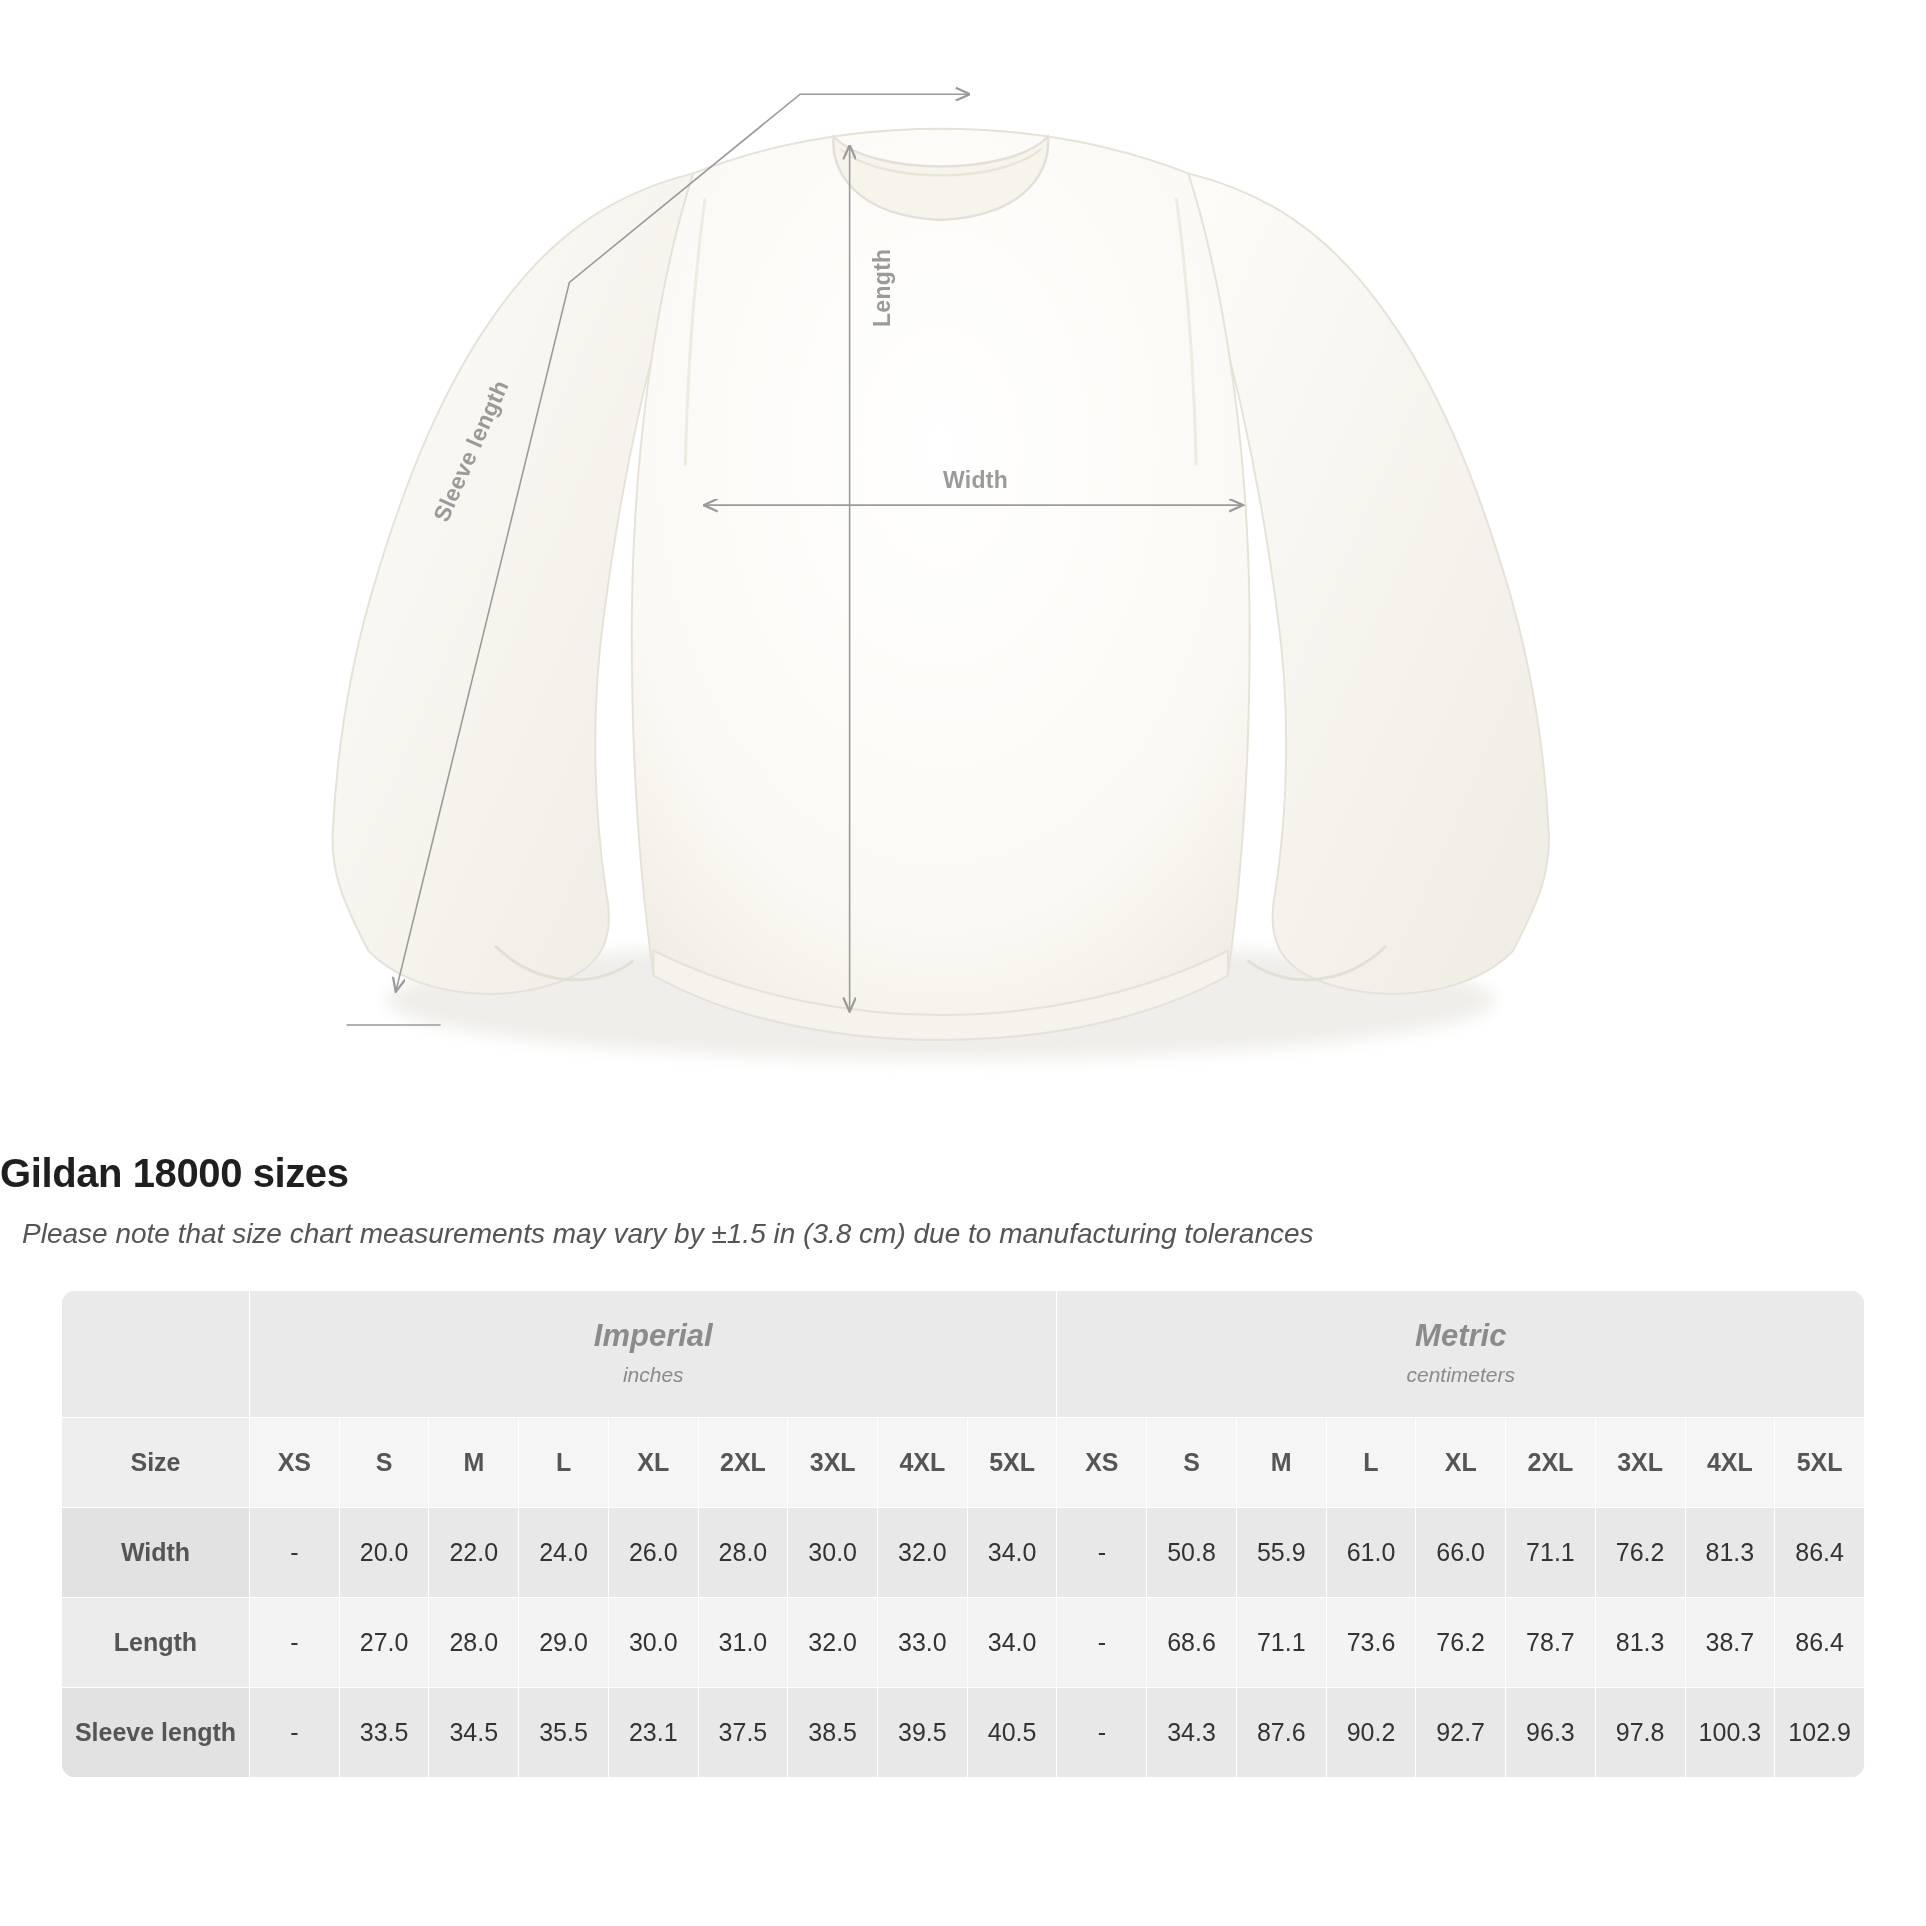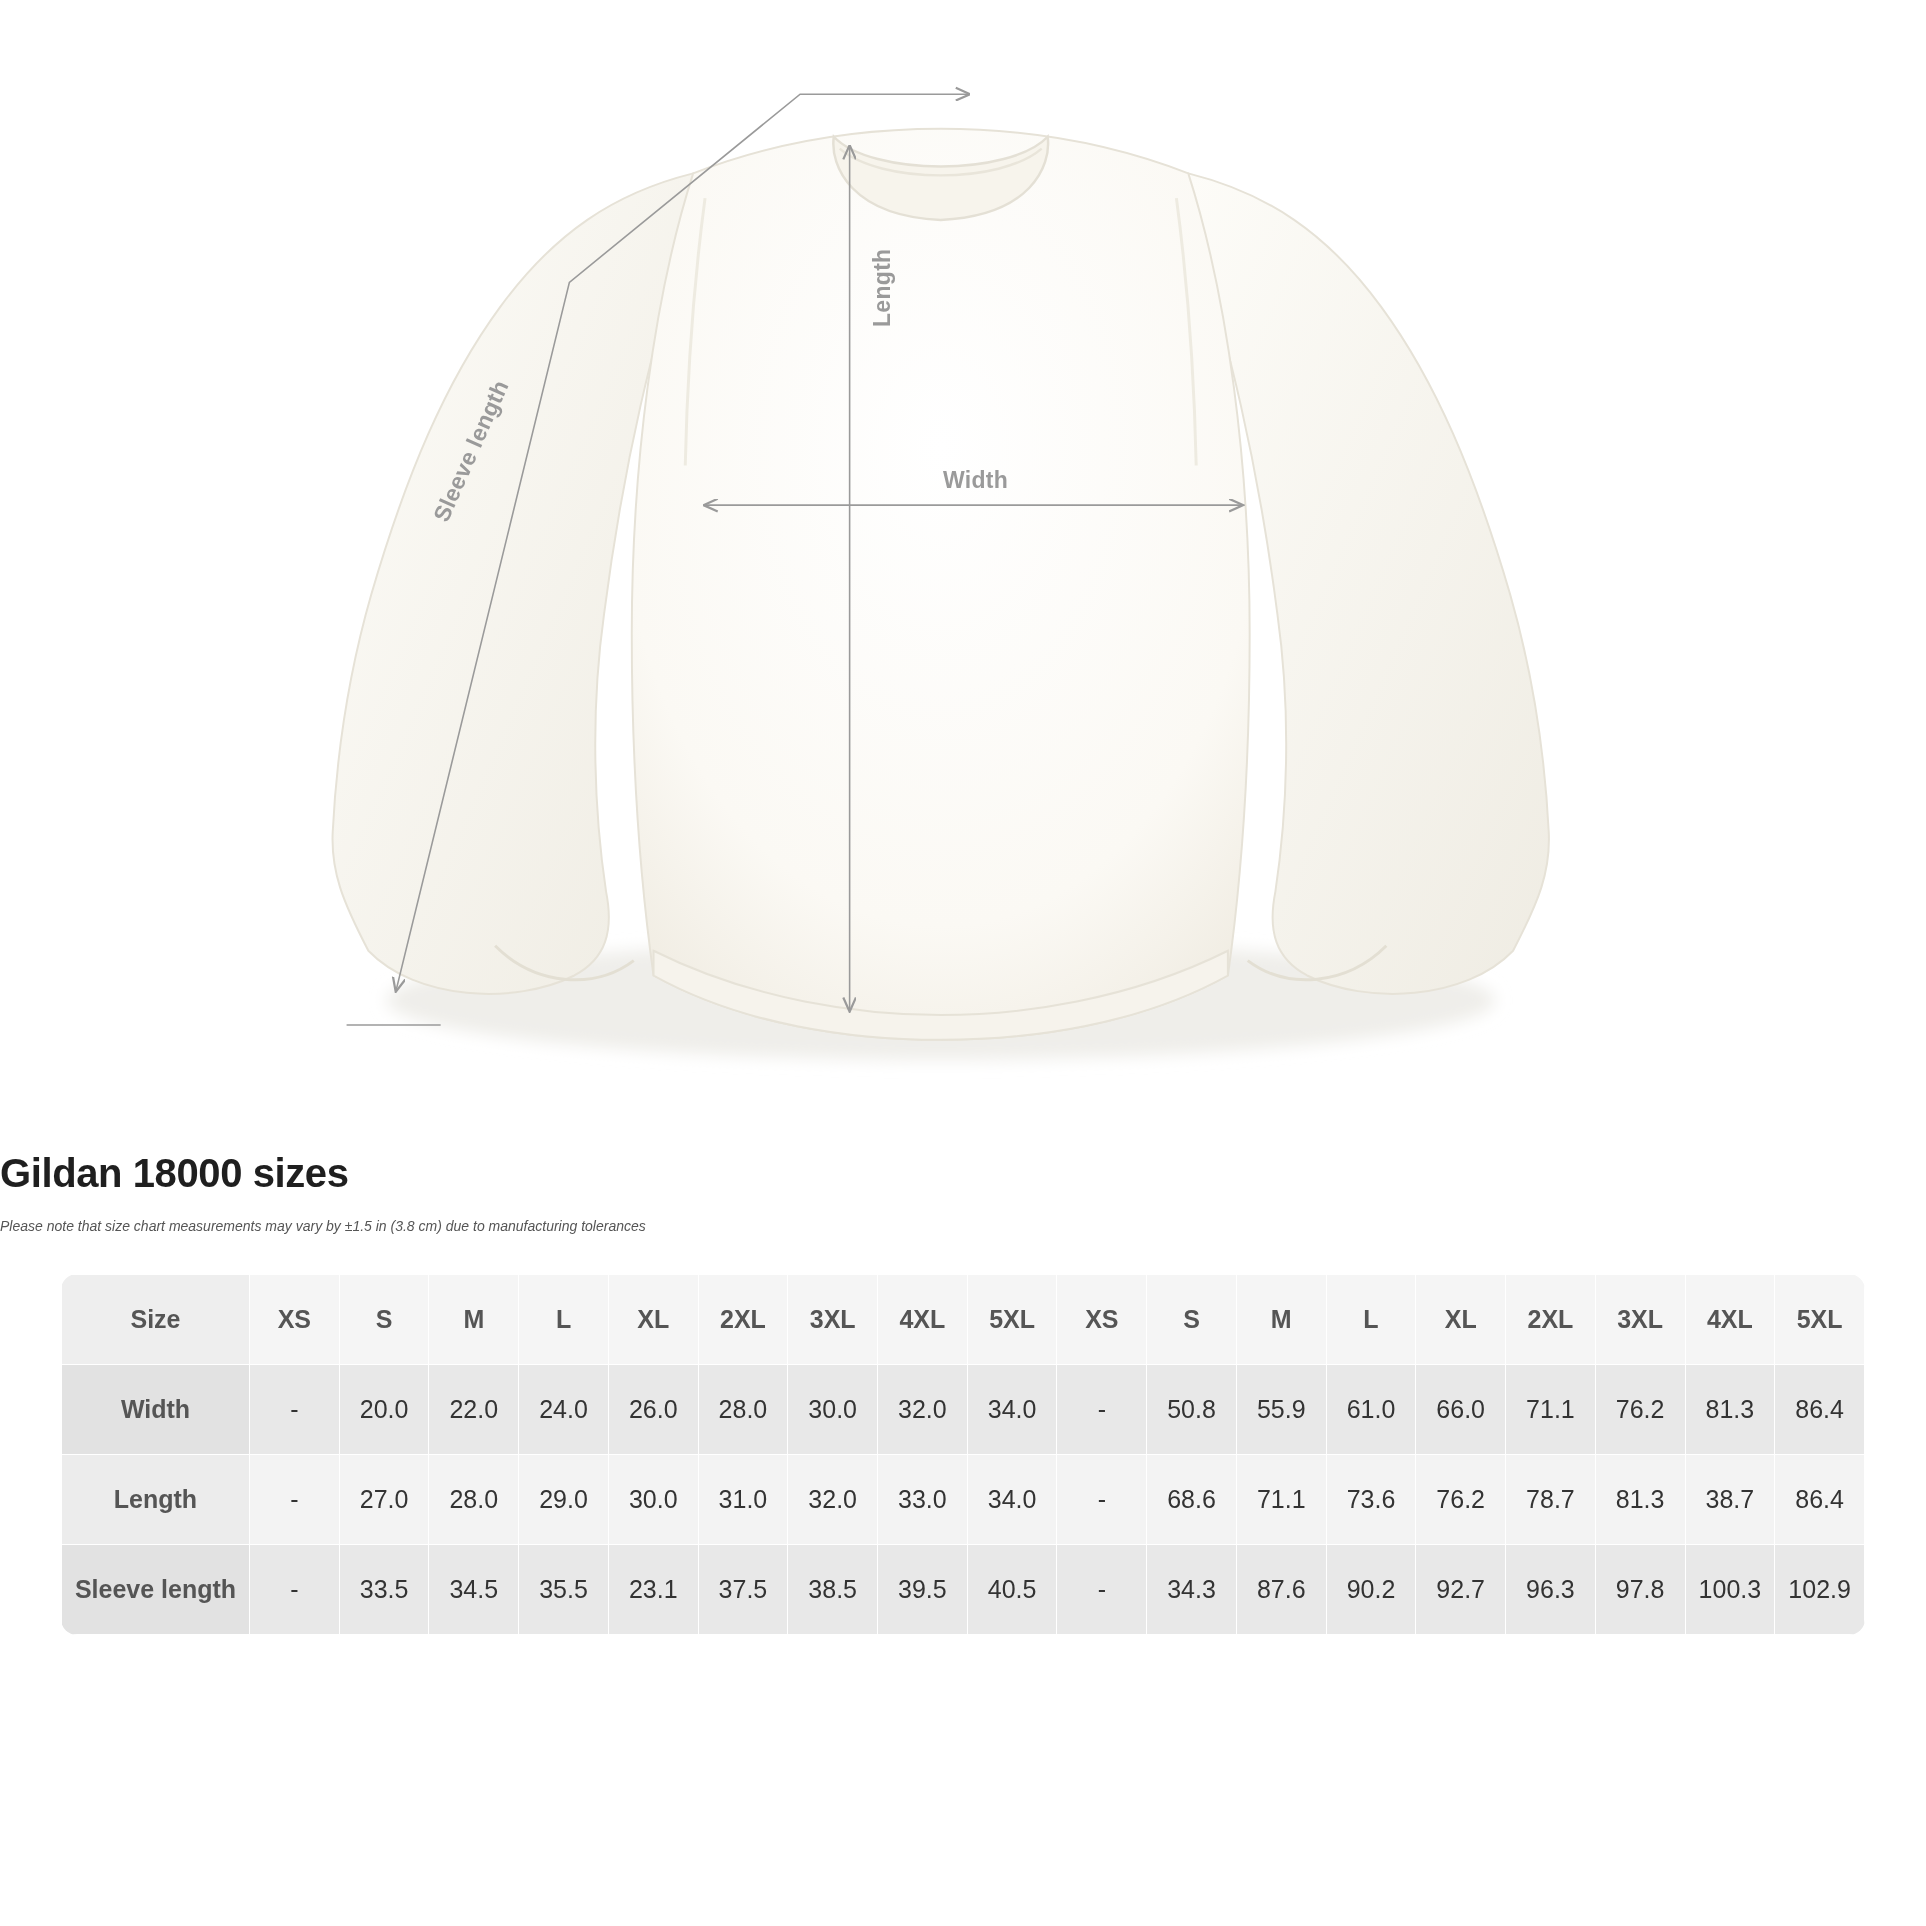--- a/index.html
+++ b/index.html
@@ -58,23 +58,24 @@
     margin-top: 12px;
   }
   .chart-title {
     font-size: 40px;
     font-weight: bold;
     color: #1f1f1f;
     letter-spacing: -0.4px;
   }
   .chart-note {
     margin-top: 22px;
-    font-size: 14px;
+    font-size: 28px;
     font-style: italic;
     color: #555555;
+    padding-left: 22px;
   }
 
   
   .table-wrap {
     margin: 40px 61px 0 61px;
     width: 1804px;
     border-radius: 16px;
     overflow: hidden;
     background: #ffffff;
   }
@@ -220,20 +221,31 @@
     <div class="chart-note">Please note that size chart measurements may vary by ±1.5 in (3.8 cm) due to manufacturing tolerances</div>
   </div>
 
   <div class="table-wrap">
     <table class="size-table">
       <colgroup>
         <col class="col-rowlabel">
         <col span="18">
       </colgroup>
       <tbody>
+        <tr class="unit-row">
+          <td></td>
+          <td colspan="9">
+            <div class="unit-title">Imperial</div>
+            <div class="unit-sub">inches</div>
+          </td>
+          <td colspan="9">
+            <div class="unit-title">Metric</div>
+            <div class="unit-sub">centimeters</div>
+          </td>
+        </tr>
 
         <tr class="hdr-row">
           <td class="rowlabel">Size</td>
           <td>XS</td>
           <td>S</td>
           <td>M</td>
           <td>L</td>
           <td>XL</td>
           <td>2XL</td>
           <td>3XL</td>

